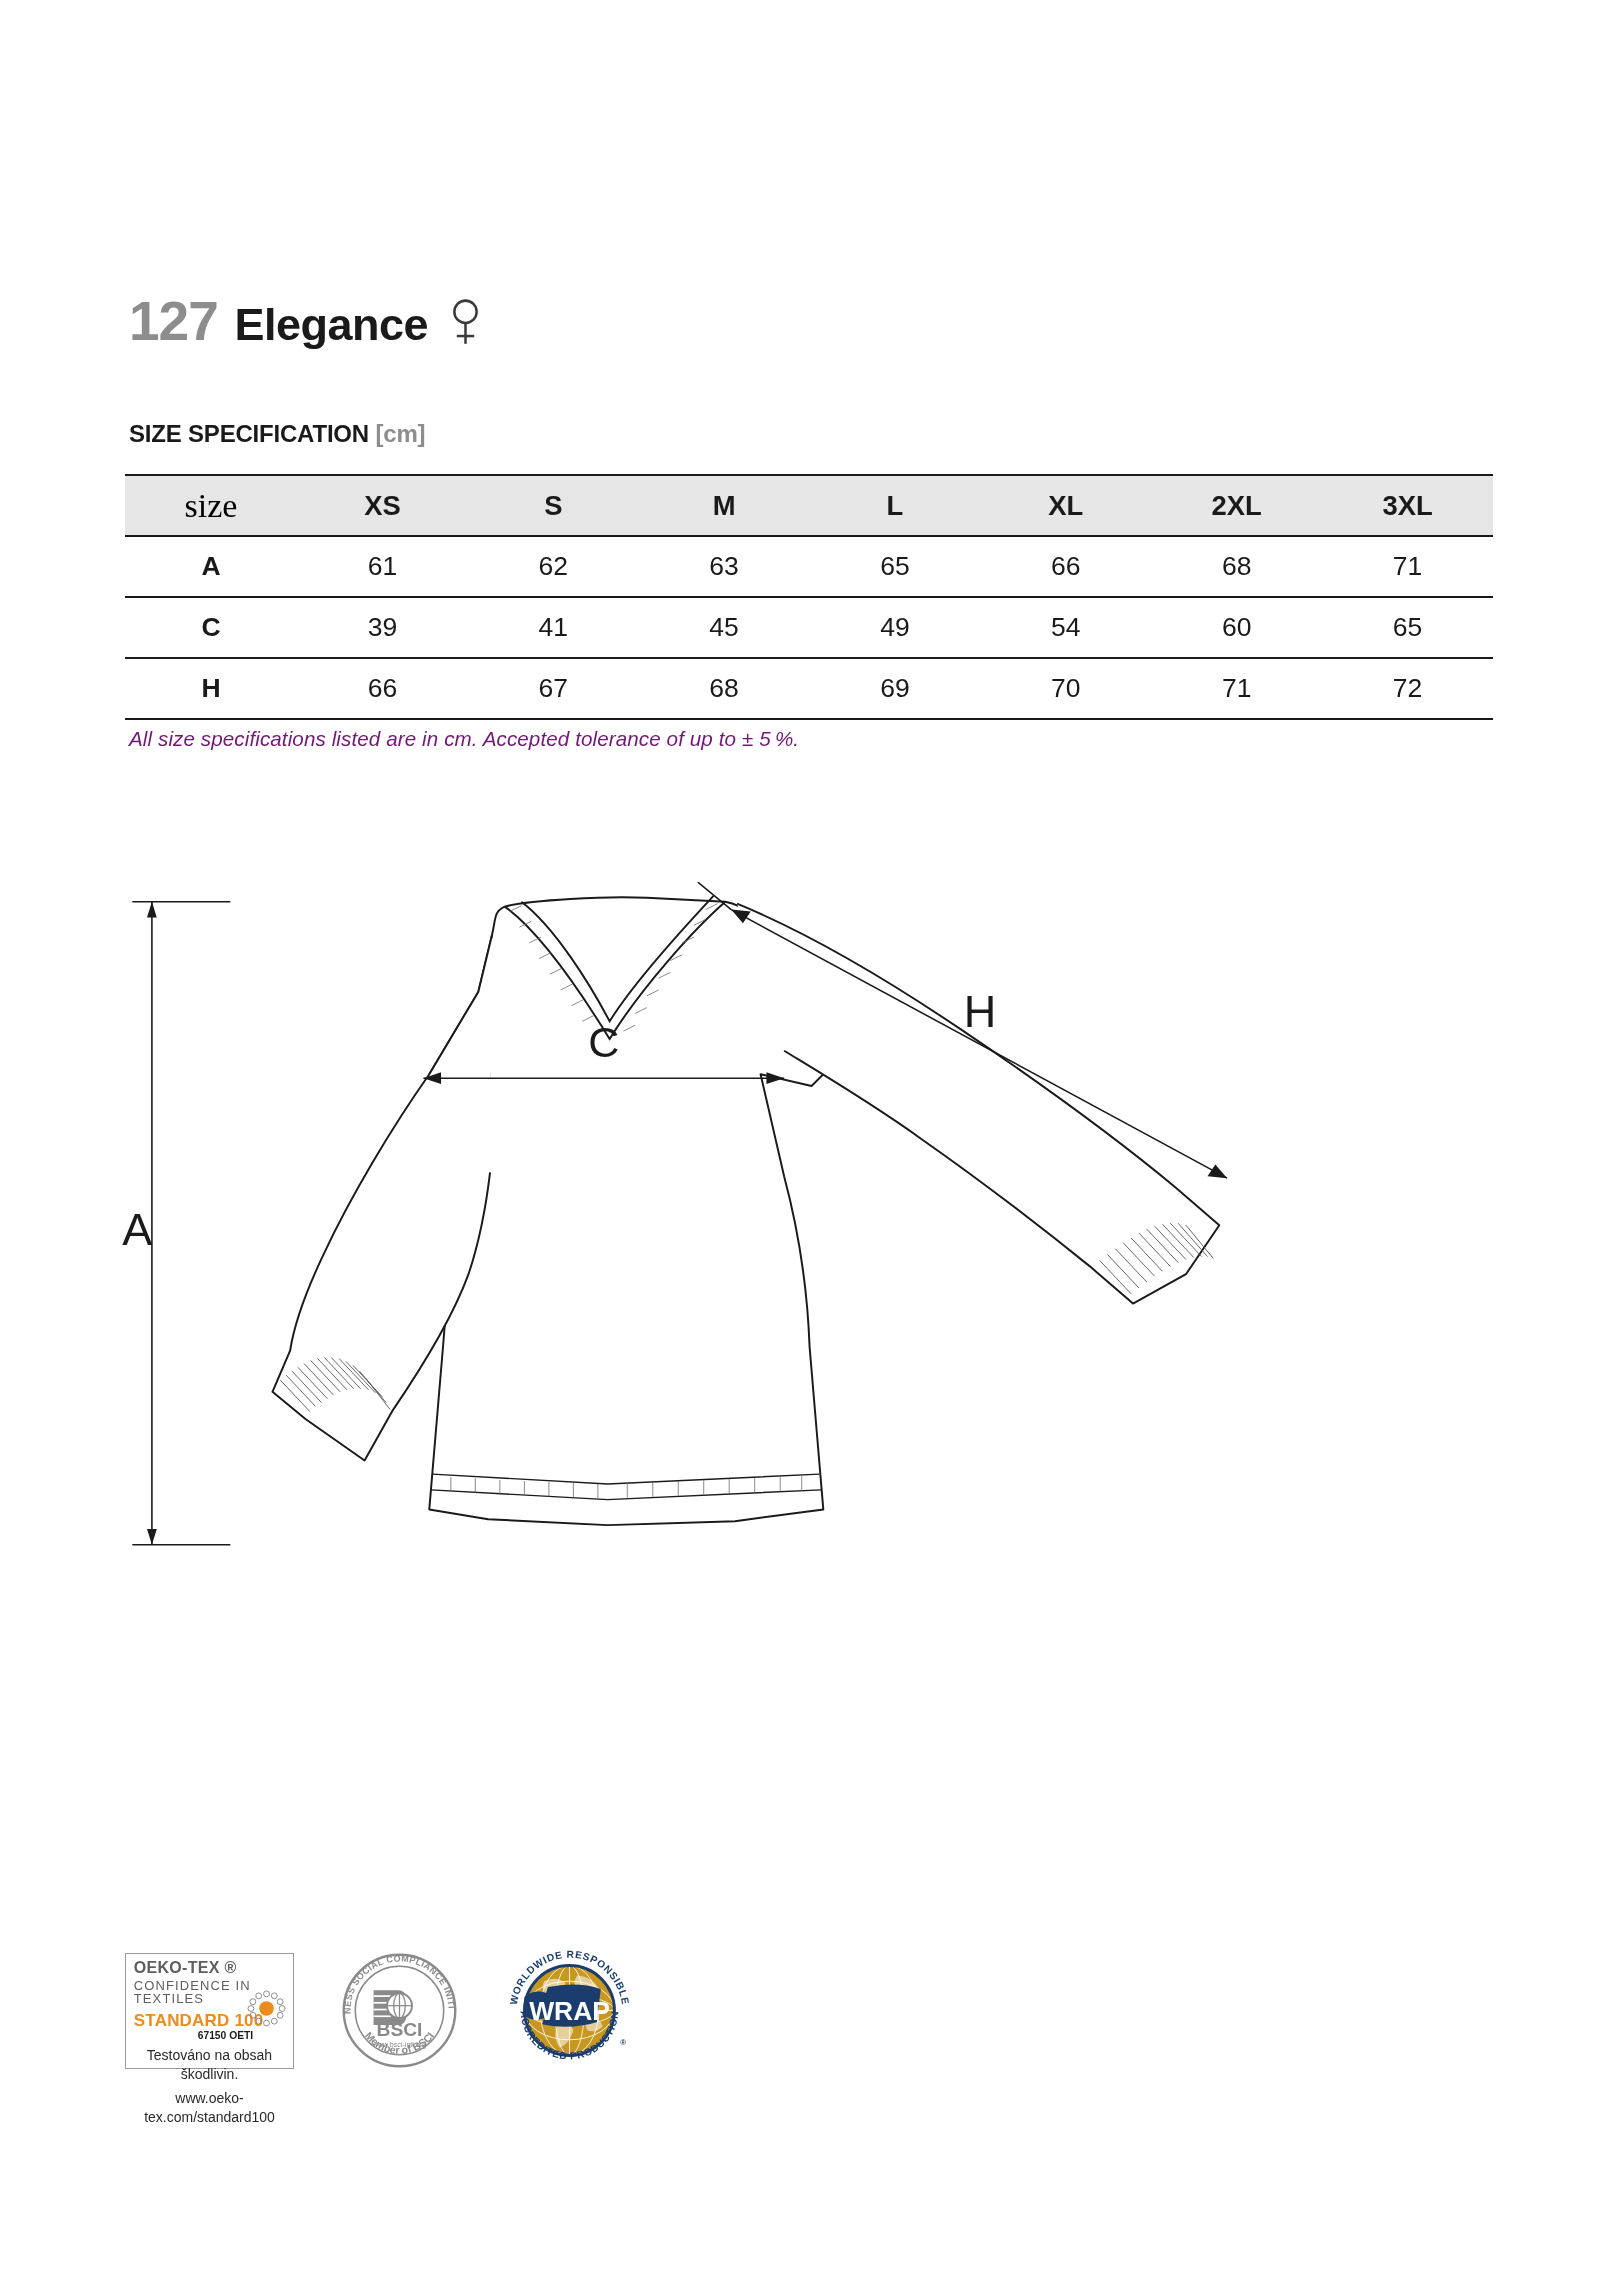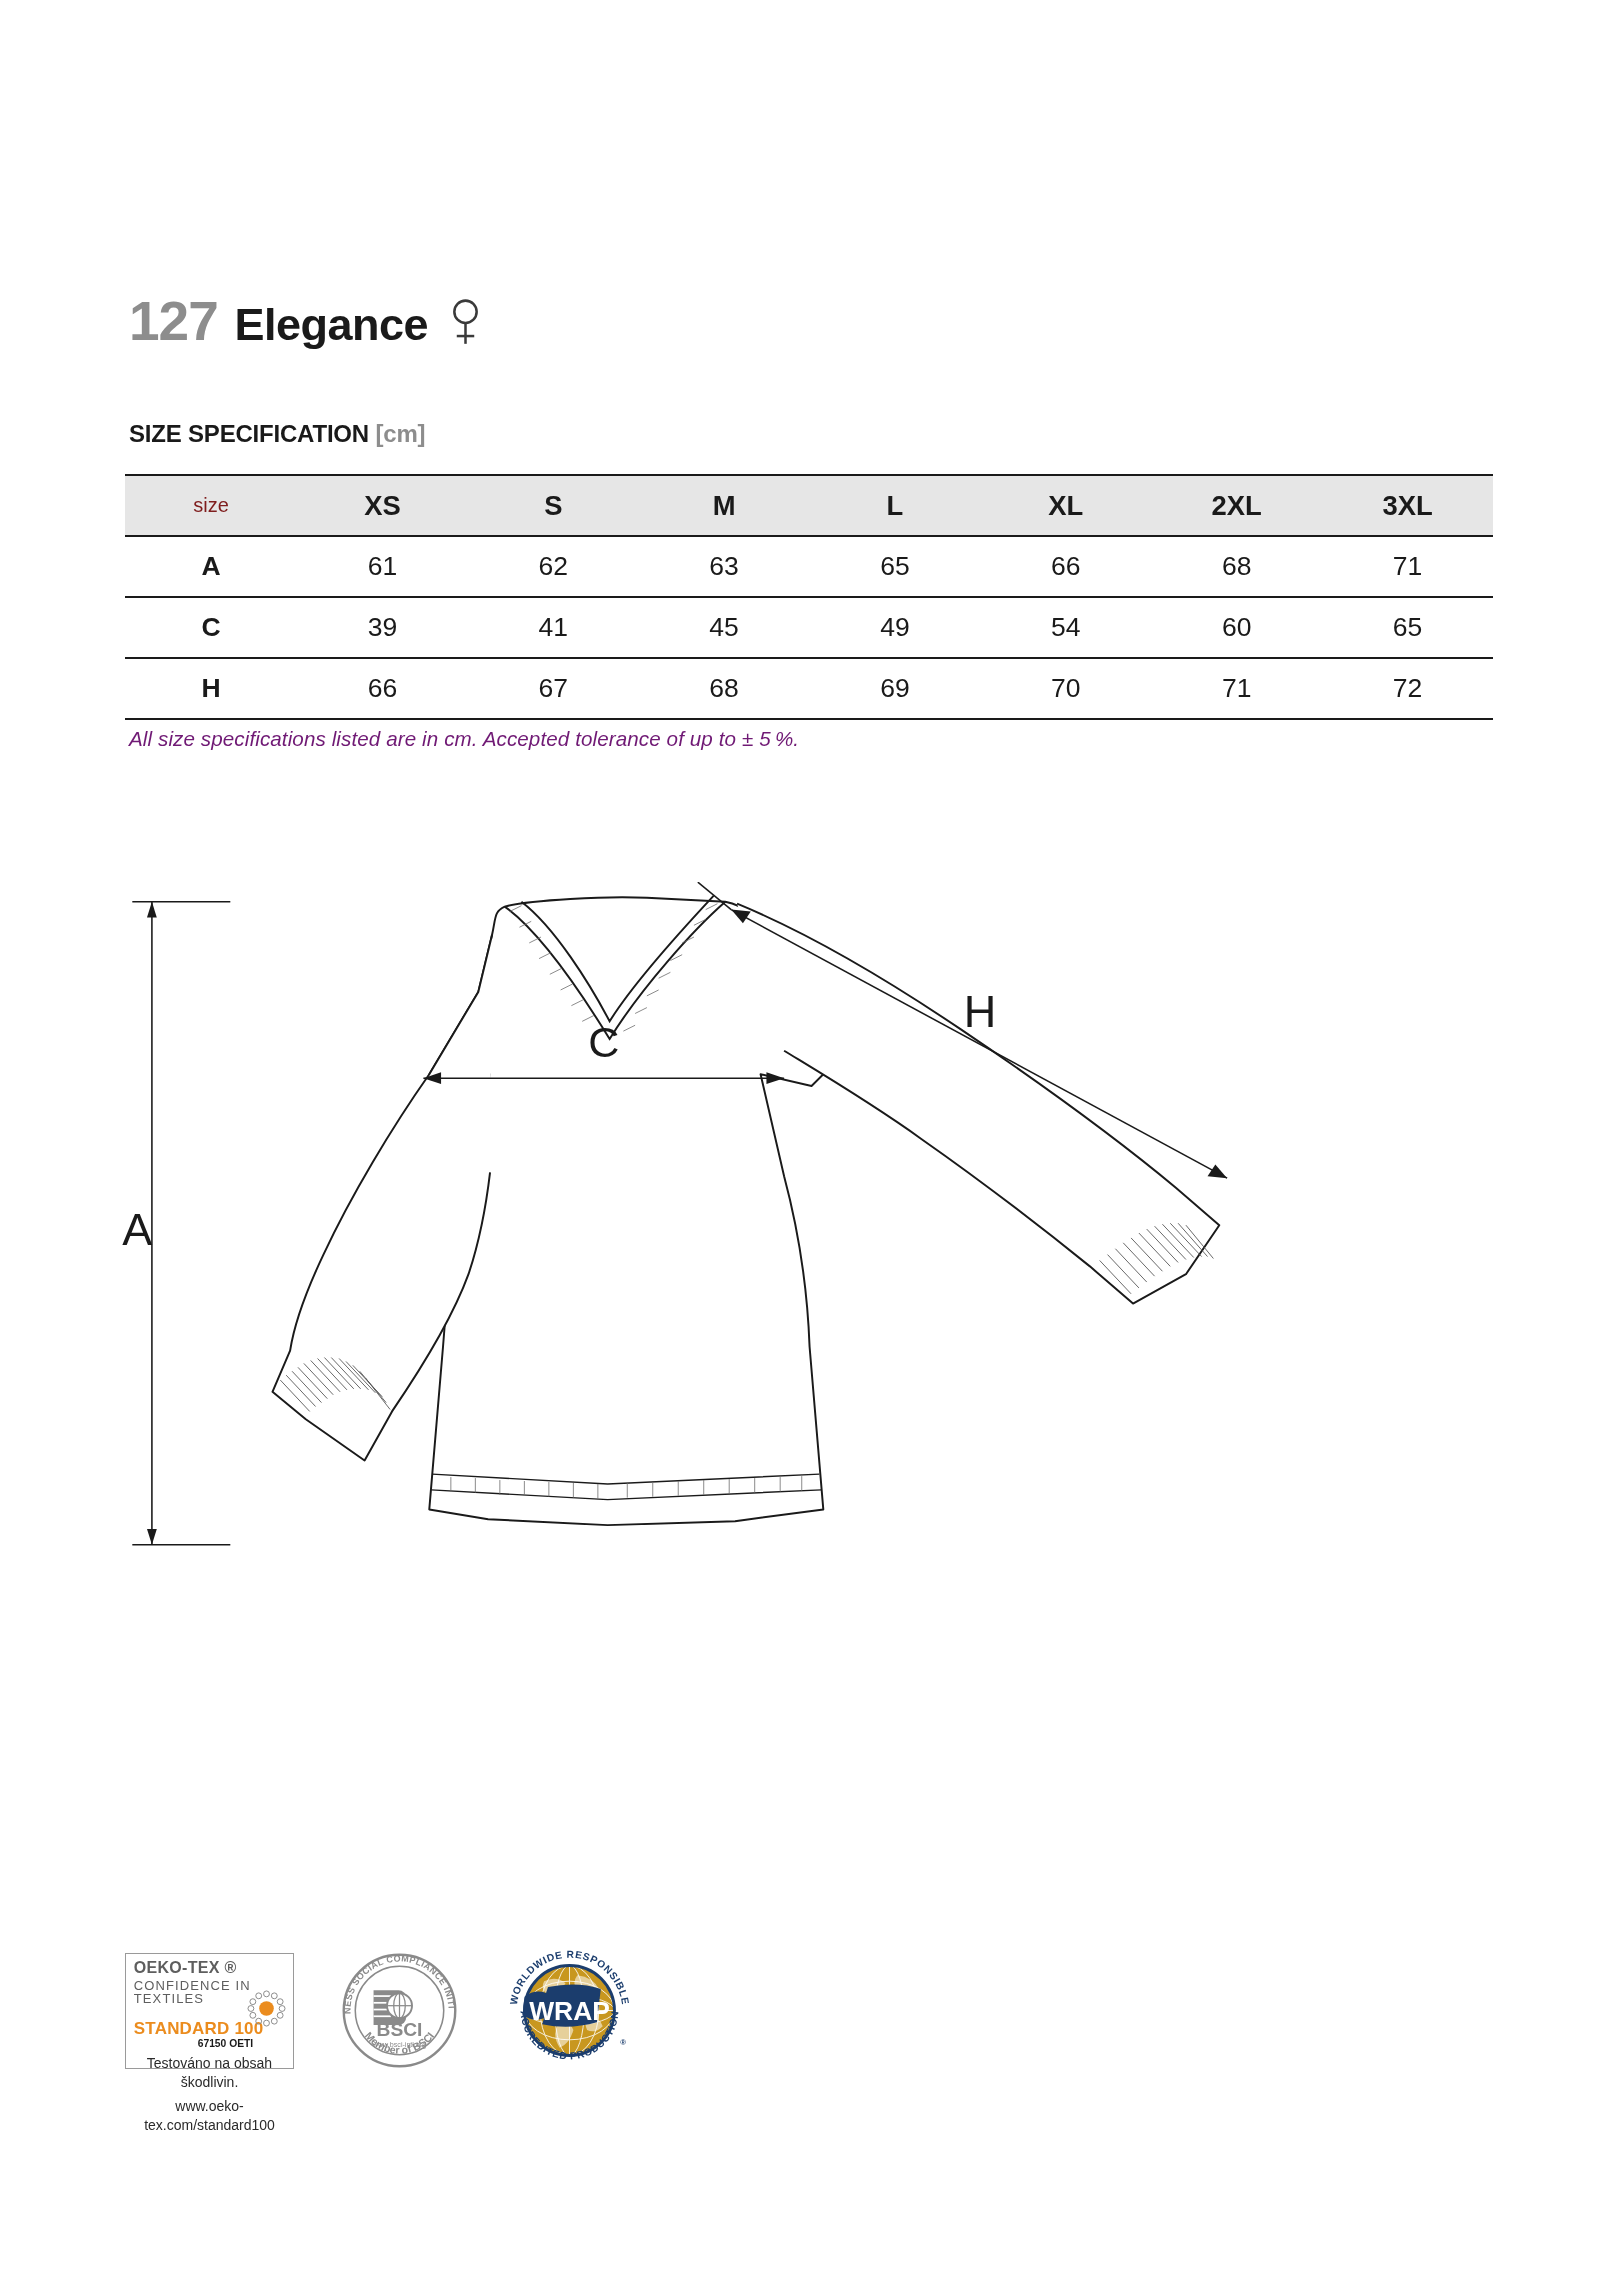--- a/index.html
+++ b/index.html
@@ -116,22 +116,23 @@
     background: #e6e6e6;
   }
   table.sizes thead th {
     border-top: 2.9px solid #1a1a1a;
     border-bottom: 2.9px solid #1a1a1a;
     font-weight: bold;
     font-size: 27.4px;
   }
   table.sizes thead th.lblh {
     font-weight: normal;
-    font-size: 20px;
-    color: #7f1d1d;
+    font-size: 34px;
+    color: #000000;
+    font-family: Liberation Serif, serif;
   }
   table.sizes tbody td {
     border-bottom: 2px solid #1a1a1a;
     font-weight: normal;
   }
   table.sizes tbody td.rowlabel {
     font-weight: bold;
   }
   .note {
     position: absolute;
@@ -184,21 +185,21 @@
     color: #5e5e5e;
     letter-spacing: 1.1px;
     margin-top: 2.9px;
     line-height: 1;
   }
   .oeko-l3 {
     font-size: 17px;
     font-weight: bold;
     color: #eb8c1e;
     letter-spacing: 0.2px;
-    margin-top: 15px;
+    margin-top: 7px;
     line-height: 1;
   }
   .oeko-l4 {
     font-size: 10.3px;
     font-weight: bold;
     color: #1a1a1a;
     text-align: right;
     padding-right: 32px;
     margin-top: 2px;
     line-height: 1;

